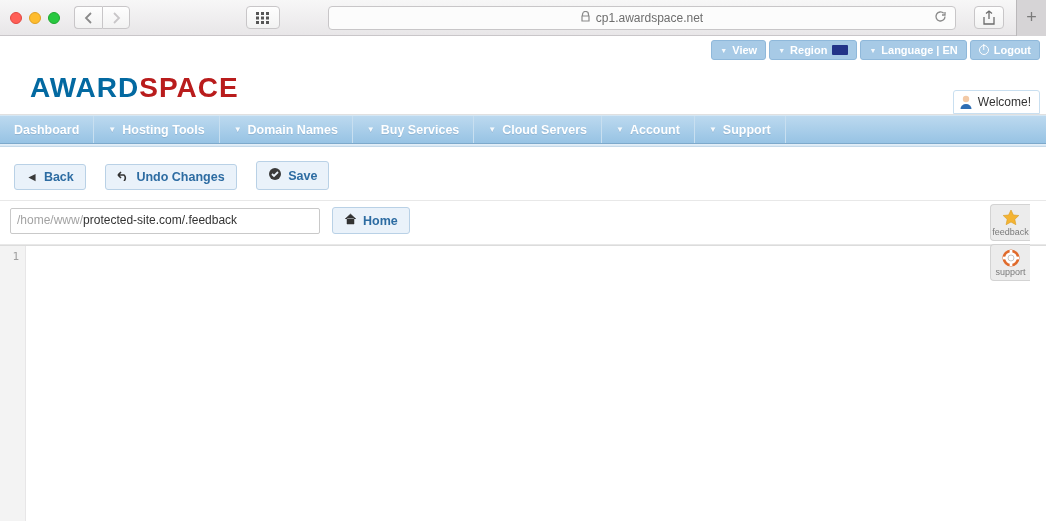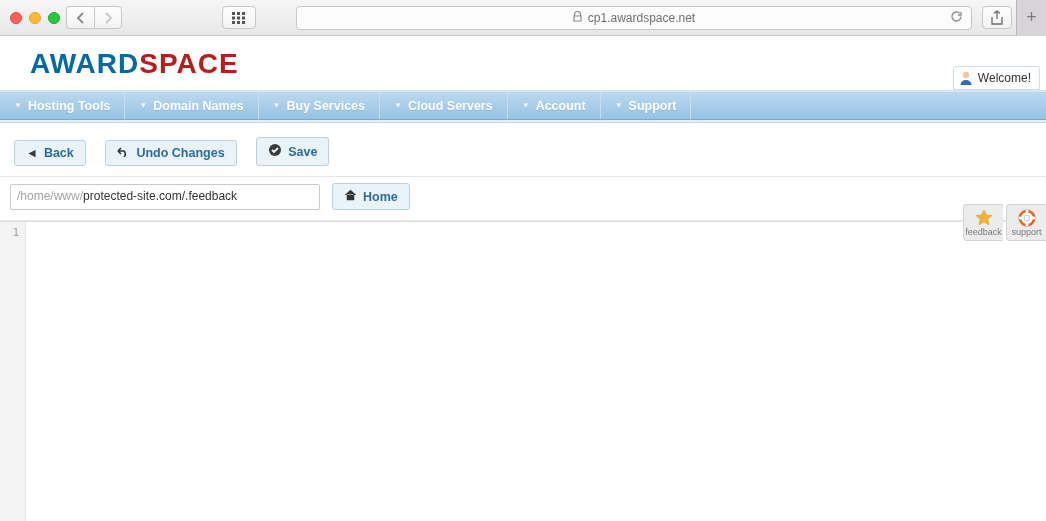--- a/index.html
+++ b/index.html
@@ -1,19 +1,19 @@
 <!DOCTYPE html>
 <html><head>
 <meta charset="utf-8">
 <style>
   * { box-sizing: border-box; margin: 0; padding: 0; }
   body { font-family: "Helvetica Neue", Arial, sans-serif; font-size: 13px; background: #f6f6f6; width: 1046px; height: 521px; overflow: hidden; }
 
   
-  .browser-chrome { height: 36px; background: linear-gradient(#f7f7f7,#e8e6e8); border-bottom: 1px solid #c9c6c9; display: flex; align-items: center; padding: 0 10px; }
+  .browser-chrome { height: 36px; background: linear-gradient(#f7f7f7,#e8e6e8); border-bottom: 1px solid #c9c6c9; display: flex; align-items: center; padding: 0 10px; gap: 8px; }
   .traffic { display: flex; gap: 7px; margin-right: 6px;}
   .tl { width: 12px; height: 12px; border-radius: 50%; }
   .tl.red { background:#ff5f57; border:1px solid #e24640;}
   .tl.yellow { background:#febc2e; border:1px solid #dfa023;}
   .tl.green { background:#28c840; border:1px solid #1fa72f;}
   .nav-btn { width: 28px; height: 23px; background: linear-gradient(#fefefe,#f2f2f2); border:1px solid #c8c6c8; border-radius:4px; display:flex; align-items:center; justify-content:center; color:#8a8a8a; }
   .nav-group { display:flex; }
   .nav-group .nav-btn:first-child { border-top-right-radius:0; border-bottom-right-radius:0; border-right:0; }
   .nav-group .nav-btn:last-child { border-top-left-radius:0; border-bottom-left-radius:0; }
   .chrome-spacer { flex: 0 0 100px; }
@@ -57,21 +57,21 @@
   .path-wrap { position:relative; display:inline-block;}
   .path-overlay { position:absolute; left:7px; top:5px; font-size:12px; pointer-events:none; color:#333;}
   .path-overlay .dim { color:#a3a3a3;}
 
   
   .editor-wrap { display:flex; height: calc(521px - 36px - 57px - 29px - 3px - 50px - 44px); background:#fff; border-top:1px solid #dcdcdc;}
   .gutter { width:26px; background:#f3f3f3; border-right:1px solid #e7e6e7; text-align:right; padding:4px 6px 0 0; color:#9f9f9f; font-size:11px; font-family: Menlo, monospace;}
   .code { flex:1; background:#fff; font-family: Menlo, monospace; font-size:12px; padding:4px 6px; border:none; outline:none; resize:none;}
 
   
-  .side-tabs { position:absolute; right:0; top:168px; display:flex; flex-direction:row; gap:3px;}
+  .side-tabs { position:absolute; right:16px; top:168px; display:flex; flex-direction:column; gap:3px;}
   .stab { width:40px; background:#ececec; border:1px solid #d3d3d3; border-right:none; border-radius:4px 0 0 4px; display:flex; flex-direction:column; align-items:center; padding:4px 0 3px 0; font-size:9px; color:#7a7a7a; cursor:pointer;}
   .stab svg { width:20px; height:18px;}
 
   .page { position:relative; background:#fff; min-height: calc(521px - 36px);}
 </style>
 </head>
 <body>
 
 <div class="browser-chrome">
   <div class="traffic">
@@ -124,37 +124,59 @@
     <svg width="14" height="16" viewBox="0 0 14 16">
         <path d="M7 1 v8 M4 3.5 L7 1 L10 3.5 M2 7 v7 h10 v-7" fill="none" stroke="#6b6b6b" stroke-width="1.3"></path>
       </svg>
   </div>
   <div class="newtab-btn">+</div>
 </div>
 
 <div class="page">
 
   <div class="top-area">
+    <div class="account-bar">
+      <div class="pill">
+          <span class="tri">▼</span>
+          <span>View</span>
+        </div>
+      <div class="pill">
+          <span class="tri">▼</span>
+          <span>Region</span>
+          <span class="flag"></span>
+        </div>
+      <div class="pill">
+          <span class="tri">▼</span>
+          <span>Language | EN</span>
+        </div>
+      <div class="pill logout">
+          <span class="pwr"></span>
+          <span>Logout</span>
+        </div>
+    </div>
     <div class="logo-row">
       <div class="logo">
         <span class="a1">AWARD</span><span class="a2">SPACE</span>
       </div>
     </div>
     <div class="welcome">
       <span class="avatar">
         <svg viewBox="0 0 16 16">
             <circle cx="8" cy="5" r="3.2" fill="#f3c9a5"></circle>
             <path d="M2.5 15 a5.5 5 0 0 1 11 0 z" fill="#2e6db3"></path>
           </svg>
       </span>
       <span>Welcome!</span>
     </div>
   </div>
 
   <div class="main-nav">
+    <div class="mitem">
+        <span>Dashboard</span>
+      </div>
     <div class="mitem">
         <span class="tri">▼</span>
         <span>Hosting Tools</span>
       </div>
     <div class="mitem">
         <span class="tri">▼</span>
         <span>Domain Names</span>
       </div>
     <div class="mitem">
         <span class="tri">▼</span>

